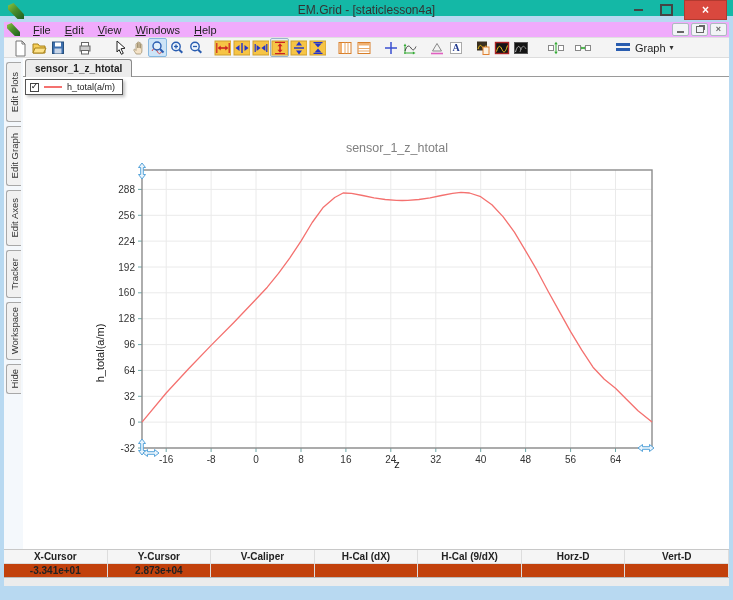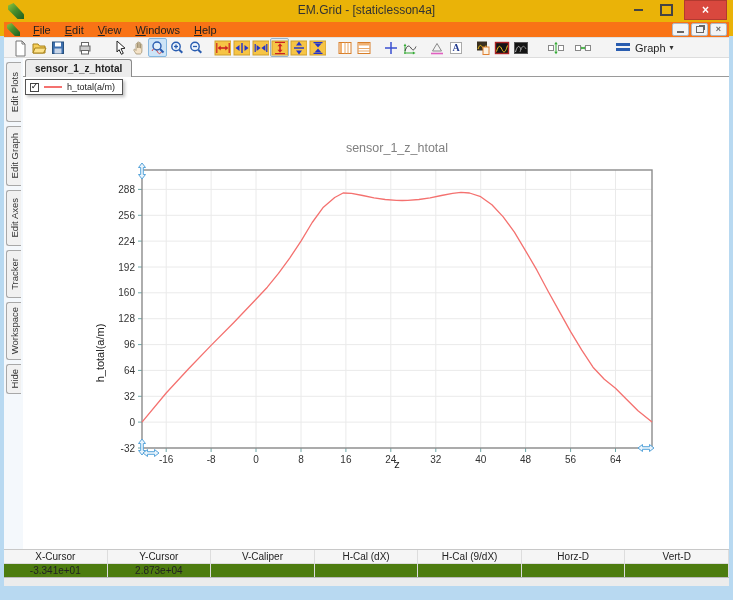--- a/index.html
+++ b/index.html
@@ -1,31 +1,31 @@
 <!DOCTYPE html>
 <html><head>
 <meta charset="utf-8">
 <style>
   html,body{margin:0;padding:0;}
   body{font-family:"Liberation Sans",sans-serif;background:#888;}
   .app{position:relative;width:733px;height:600px;background:#b8d9f1;overflow:hidden;
        font-family:"Liberation Sans",sans-serif;}
   
-  .titlebar{position:absolute;left:0;top:0;width:733px;height:36px;background:#eab308;}
+  .titlebar{position:absolute;left:0;top:0;width:733px;height:16px;background:#14b8a6;}
   .title-logo{position:absolute;left:8px;top:3px;width:16px;height:16px;}
   .title-text{position:absolute;left:0;right:0;top:3px;text-align:center;font-size:12px;color:#333;}
   .cap-btn{position:absolute;top:0;height:20px;display:flex;align-items:center;justify-content:center;cursor:default;}
   .btn-min{right:82px;width:26px;}
   .btn-min i{display:block;width:9px;height:2px;background:#444;}
   .btn-max{right:54px;width:26px;}
   .btn-max i{display:block;width:9px;height:8px;border:2px solid #444;}
   .btn-close{right:6px;width:43px;background:#d9483e;border:1px solid #b23a30;box-sizing:border-box;}
   .btn-close span{color:#fff;font-size:12px;font-weight:bold;}
   
-  .menubar{position:absolute;left:4px;right:4px;top:22px;height:16px;background:#f97316;
+  .menubar{position:absolute;left:4px;right:4px;top:22px;height:16px;background:#f0abfc;
            border-bottom:1px solid #e0e0e0;display:flex;align-items:center;box-sizing:border-box;}
   .menu-logo{width:13px;height:13px;margin:0 6px 0 3px;}
   .menu-item{font-size:11px;color:#222;padding:1px 7px;cursor:default;}
   .mdi-box{margin-left:auto;display:flex;gap:2px;padding-right:2px;}
   .mdi-btn{width:17px;height:13px;border:1px solid #aeb8c2;background:#f2f4f6;display:flex;
            align-items:center;justify-content:center;box-sizing:border-box;border-radius:2px;}
   .mdi-btn .bar{width:7px;height:2px;background:#666;margin-top:5px;}
   .mdi-btn .rest{width:6px;height:5px;border:1px solid #666;box-shadow:2px -2px 0 -1px #666;}
   .mdi-btn .x{font-size:9px;color:#666;font-weight:bold;line-height:1;}
   
@@ -71,25 +71,25 @@
   .xt,.yt{font-family:"Liberation Sans",sans-serif;font-size:10px;fill:#333;}
   .xt{text-anchor:middle;}
   .yt{text-anchor:end;}
   .handle{fill:#eaf4fc;stroke:#57a4da;stroke-width:1;}
   .ylabel{position:absolute;left:96px;top:295px;transform:translate(-50%,-50%) rotate(-90deg);
           font-size:11px;color:#222;white-space:nowrap;}
   .xlabel{position:absolute;left:138px;width:510px;top:400px;text-align:center;font-size:11px;color:#222;}
   
   .statusbar{position:absolute;left:4px;right:4px;bottom:22px;height:27px;background:#fafafa;
              border-top:1px solid #c8c8c8;border-bottom:1px solid #bbb;display:flex;flex-direction:column;}
-  .status-row{display:flex;flex:1;}
+  .status-row{display:flex;flex:1;font-weight:bold;}
   .status-cell{flex:1;border-right:1px solid #ddd;display:flex;align-items:center;
                justify-content:center;font-size:10px;color:#222;}
   .status-row.hdr{border-bottom:1px solid #ddd;background:#f5f5f5;}
-  .status-row.val .status-cell{background:#4d7c0f;}
+  .status-row.val .status-cell{background:#c2410c;}
   .bottom-strip{position:absolute;left:4px;right:4px;bottom:14px;height:8px;background:#ececec;}
   
   .logo-shape{width:100%;height:100%;background:linear-gradient(135deg,#8fc63f 0%,#4a8f2c 45%,#1d5e20 100%);
               clip-path:polygon(0 15%,35% 0,100% 70%,100% 100%,60% 100%,0 40%);}
 </style>
 </head>
 <body>
 
 <div class="app">
 

